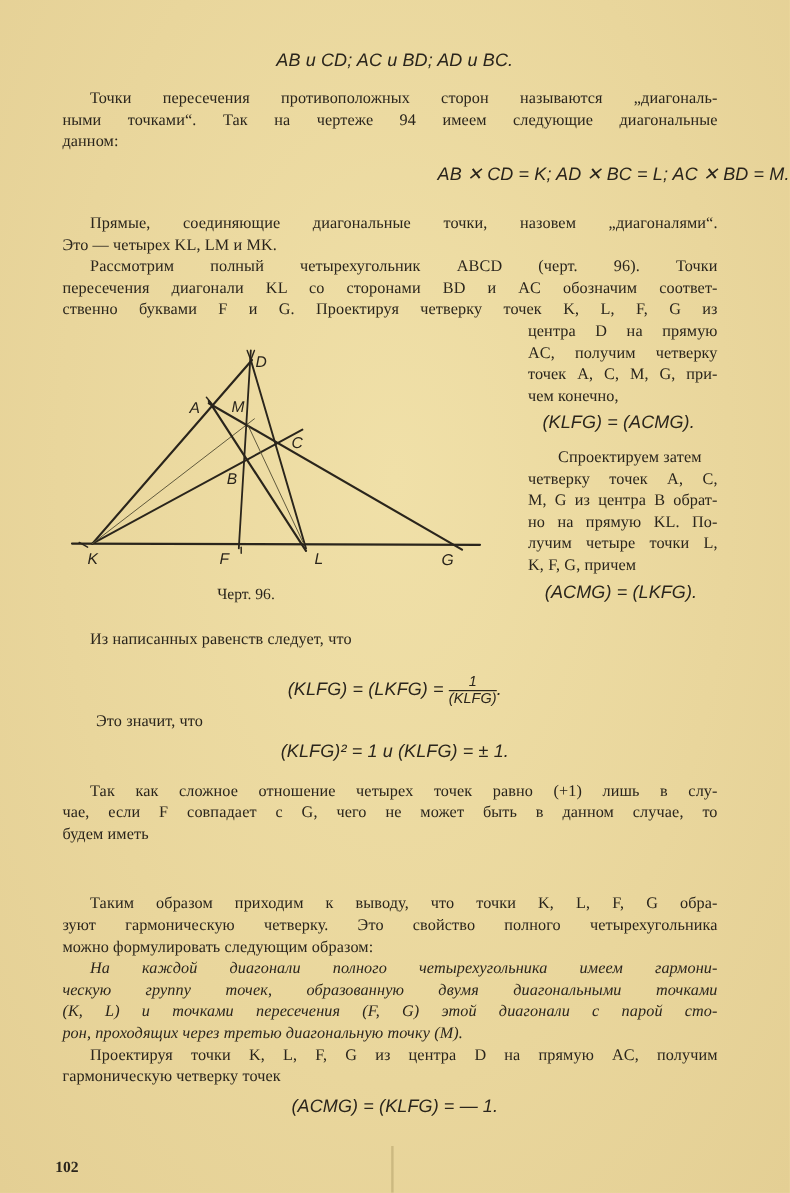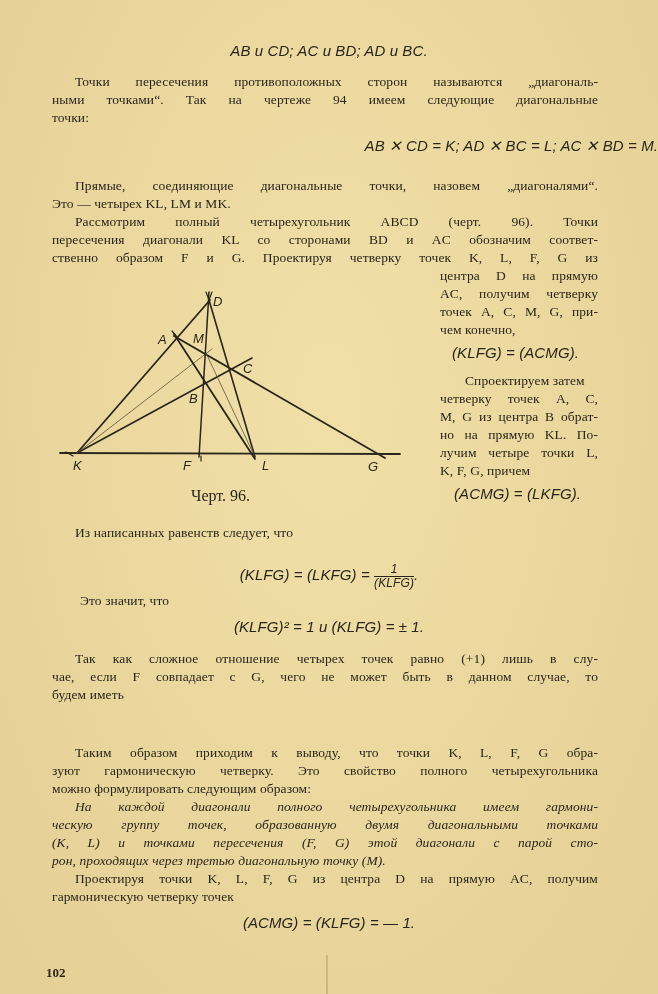--- a/index.html
+++ b/index.html
@@ -11,47 +11,47 @@
     color: #2a251c;
     position: relative;
   }
   .page { position: absolute; left: 0; top: 0; width: 658px; height: 994px; }
   .line { position: absolute; font-size: 13.5px; line-height: 17px; white-space: nowrap; letter-spacing: 0.1px; }
   .center { left: 0; width: 658px; text-align: center; }
   .math { font-family: "Liberation Sans", sans-serif; font-style: italic; font-size: 15px; }
   .it { font-style: italic; }
   .just { text-align: justify; text-align-last: justify; }
   .pageno { position: absolute; left: 46px; top: 965px; font-size: 13px; font-weight: bold; }
-  .caption { position: absolute; left: 191px; top: 487px; font-size: 16px; }
+  .caption { position: absolute; left: 181px; top: 487px; font-size: 13px; }
   svg.fig { position: absolute; left: 0; top: 0; }
   .lbl { font-family: "Liberation Sans", sans-serif; font-style: italic; font-size: 13px; fill: #2a251c; }
   .frac { display: inline-block; vertical-align: middle; text-align: center; font-size: 12px; line-height: 13px; }
   .frac .num { display: block; border-bottom: 1px solid #2a251c; padding: 0 2px; }
   .frac .den { display: block; }
   .crease { position: absolute; left: 326px; top: 955px; width: 2px; height: 39px; background: #b9a670; opacity: .6; }
 </style>
 </head>
 <body>
 
 <div class="page">
 
   <div class="line center math" style="top:42px;">AB и CD;  AC и BD;  AD и BC.</div>
 
   <div class="line just" style="left:75px; width:523px; top:73px;">Точки пересечения противоположных сторон называются „диагональ-</div>
   <div class="line just" style="left:52px; width:546px; top:91px;">ными точками“. Так на чертеже 94 имеем следующие диагональные</div>
-  <div class="line" style="left:52px; top:109px;">точки:</div>
+  <div class="line" style="left:52px; top:109px;">данном:</div>
 
   <div class="line center math" style="top:137px;text-align:right;">AB ✕ CD = K;  AD ✕ BC = L;  AC ✕ BD = M.</div>
 
   <div class="line just" style="left:75px; width:523px; top:177px;">Прямые, соединяющие диагональные точки, назовем „диагоналями“.</div>
   <div class="line" style="left:52px; top:195px;">Это — четырех KL, LM и MK.</div>
 
   <div class="line just" style="left:75px; width:523px; top:213px;">Рассмотрим полный четырехугольник ABCD (черт. 96). Точки</div>
   <div class="line just" style="left:52px; width:546px; top:231px;">пересечения диагонали KL со сторонами BD и AC обозначим соответ-</div>
-  <div class="line just" style="left:52px; width:546px; top:249px;">ственно образом F и G. Проектируя четверку точек K, L, F, G из</div>
+  <div class="line just" style="left:52px; width:546px; top:249px;">ственно буквами F и G. Проектируя четверку точек K, L, F, G из</div>
 
   <div class="line just" style="left:440px; width:158px; top:267px;">центра D на прямую</div>
   <div class="line just" style="left:440px; width:158px; top:285px;">AC, получим четверку</div>
   <div class="line just" style="left:440px; width:158px; top:303px;">точек A, C, M, G, при-</div>
   <div class="line" style="left:440px; top:321px;">чем конечно,</div>
   <div class="line math" style="left:452px; top:344px;">(KLFG) = (ACMG).</div>
   <div class="line" style="left:465px; top:372px;">Спроектируем затем</div>
   <div class="line just" style="left:440px; width:158px; top:390px;">четверку точек A, C,</div>
   <div class="line just" style="left:440px; width:158px; top:408px;">M, G из центра B обрат-</div>
   <div class="line just" style="left:440px; width:158px; top:426px;">но на прямую KL. По-</div>

